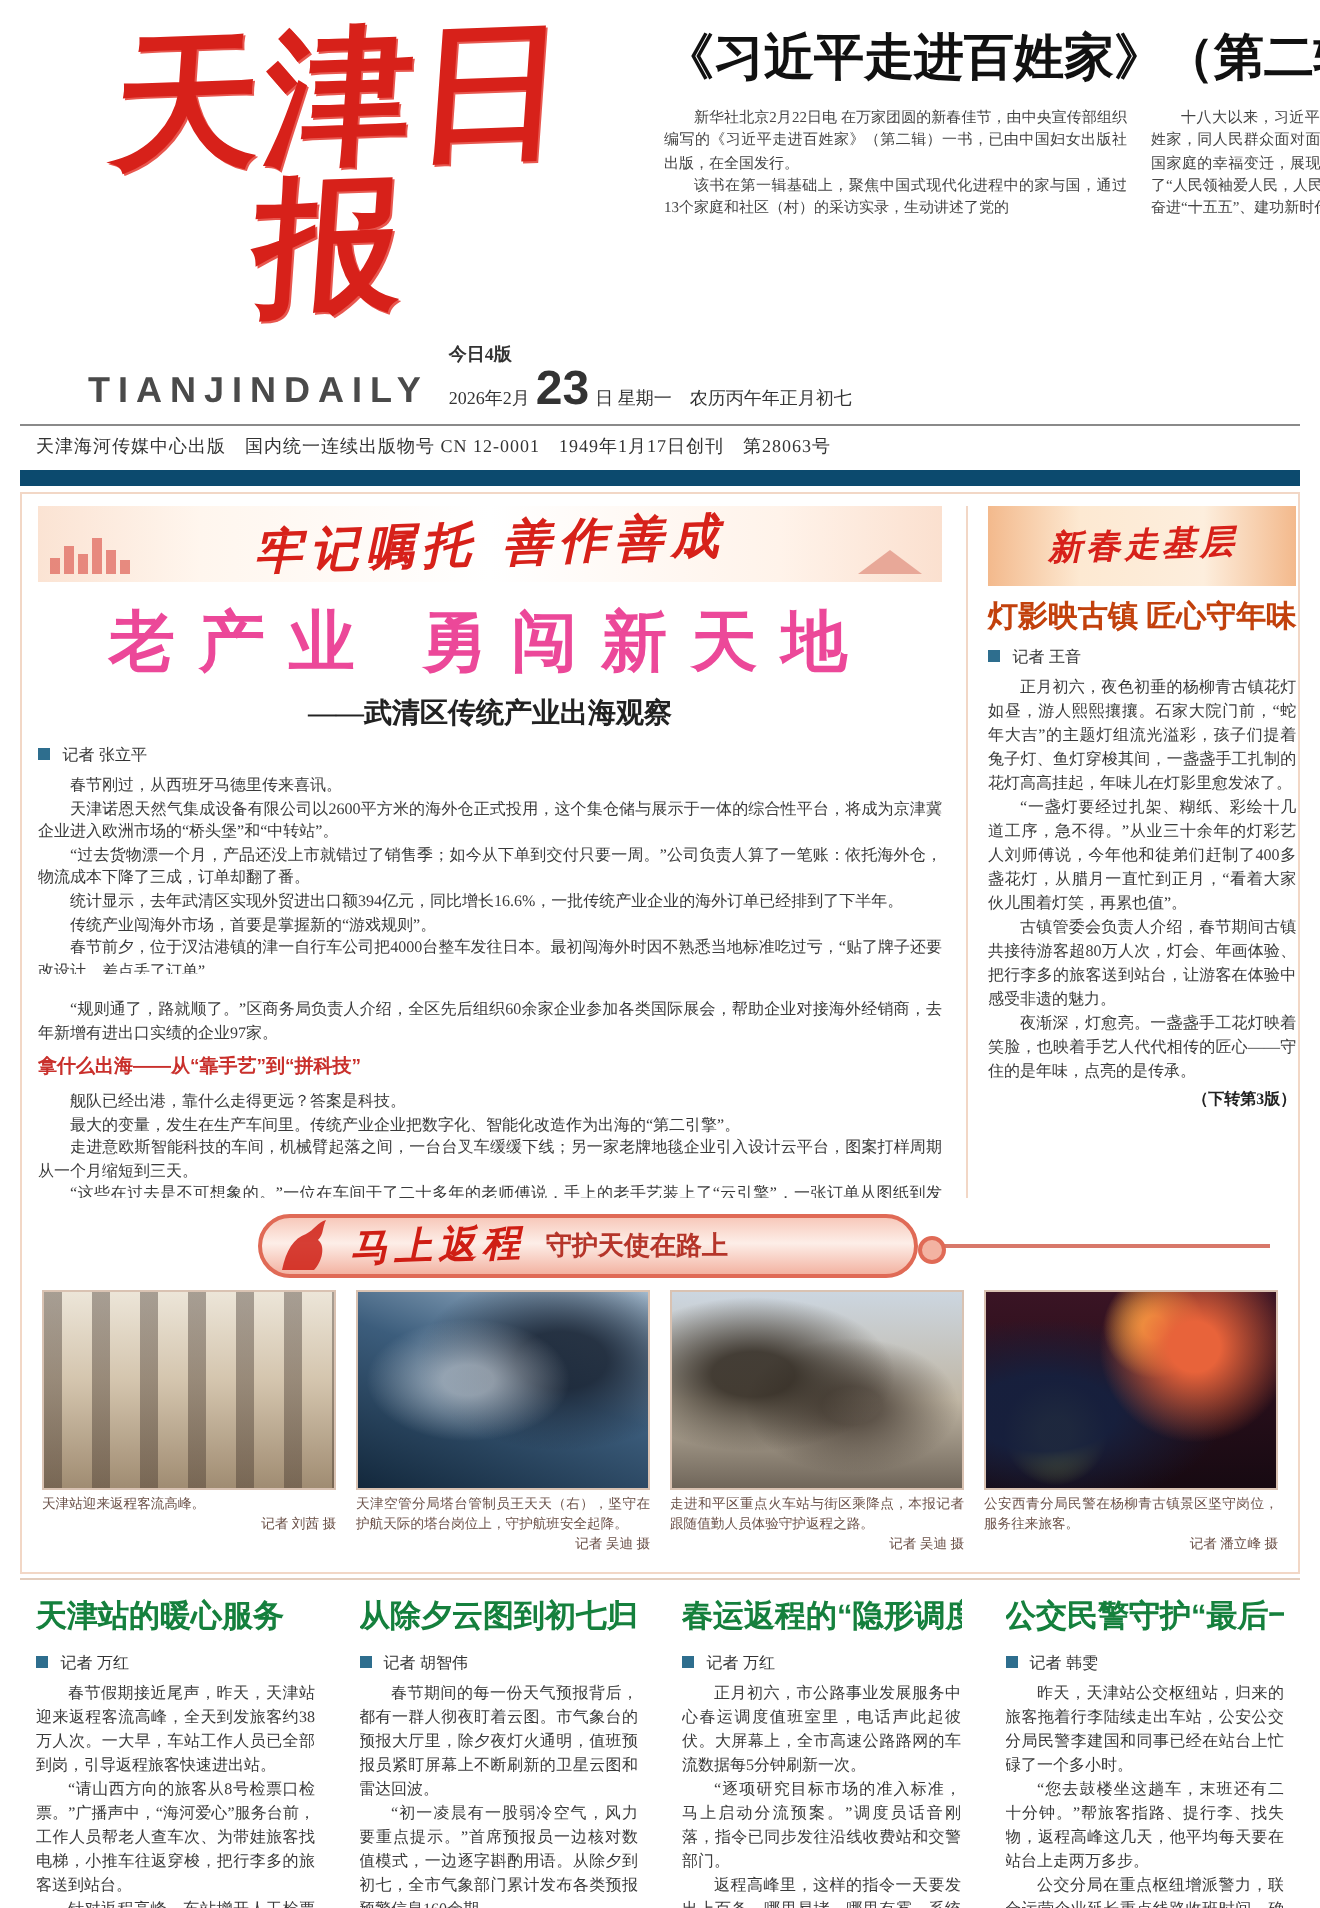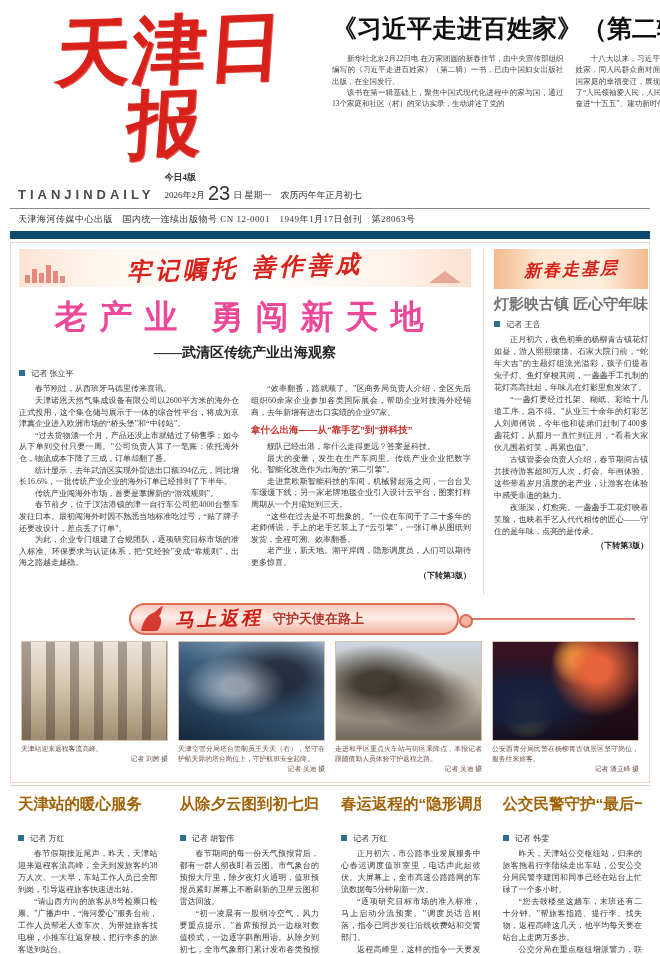--- a/index.html
+++ b/index.html
@@ -8,25 +8,25 @@
   .page { width:660px; height:954px; padding:6px 10px 4px; display:flex; flex-direction:column; }
 
   
   .header { display:flex; gap:14px; padding:0 8px; }
   .masthead { width:300px; flex:none; position:relative; }
   .logo { font-family:"DejaVu Serif",serif; font-weight:bold; color:#d7211a; font-size:74px;
     line-height:1.0; letter-spacing:2px; transform:rotate(-2deg) skewX(-6deg); text-align:center;
     text-shadow:1px 1px 0 #e8574f; margin-top:6px; }
   .logo-row { display:flex; align-items:flex-end; gap:10px; margin-top:10px; }
   .logo-en { font-family:"Liberation Sans",sans-serif; font-weight:bold; color:#4a4a4a;
-    font-size:13px; letter-spacing:4px; }
+    font-size:18px; letter-spacing:4px;margin-left:26px; }
   .edition-block { font-size:9px; color:#333; line-height:1.6; }
   .edition-top { font-weight:bold; }
   .dateline { display:flex; align-items:flex-end; gap:3px; font-size:9px; white-space:nowrap;text-align:center; }
-  .date-day { font-family:"Liberation Sans",sans-serif; font-size:20px; font-weight:normal; line-height:.9; }
+  .date-day { font-family:"Liberation Sans",sans-serif; font-size:24px; font-weight:bold; line-height:.9; }
 
   .toparticle { flex:1; padding-top:6px; }
   .toparticle h1 { font-family:"Liberation Sans",sans-serif; font-weight:900; font-size:25px;
     letter-spacing:0px; color:#111; white-space:nowrap; margin-bottom:8px; }
   .topcols { display:flex; gap:12px; }
   .topcols .col { flex:1; font-size:7.5px; line-height:1.5; color:#444; text-align:justify; }
   .topcols p { text-indent:2em; }
 
   .publine { margin-top:6px; border-top:1px solid #8a8a8a; border-bottom:8px solid #0c4a6e;
     font-size:9px; color:#333; padding:4px 8px 5px; letter-spacing:.5px; }
@@ -41,34 +41,34 @@
     color:#d7211a; font-size:24px; letter-spacing:4px; transform:rotate(-2deg); }
   .skyline { position:absolute; left:6px; bottom:4px; display:flex; align-items:flex-end; gap:2px; opacity:.75; }
   .skyline i { display:block; background:#e0695f; width:5px; }
   .pagoda { position:absolute; right:10px; bottom:4px; width:0; height:0;
     border-left:16px solid transparent; border-right:16px solid transparent; border-bottom:12px solid #e8a898; }
   .headline-main { font-family:"Liberation Sans",sans-serif; font-weight:900; font-size:33px;
     letter-spacing:12px; text-align:center; color:#ec4899; margin:8px 0 4px; white-space:nowrap; }
   .subtitle-main { text-align:center; font-weight:bold; font-size:14px; color:#222; margin-bottom:6px; }
   .byline { font-family:"Liberation Sans",sans-serif; font-size:8px; color:#333; margin:2px 0 4px; }
   .byline .sq { display:inline-block; width:6px; height:6px; background:#2e6e8e; margin-right:4px; }
-  .maincols { display:flex; gap:12px; height:212px; overflow:hidden; }
+  .maincols { display:flex; gap:12px; height:212px; overflow:hidden;flex-direction:column; }
   .maincols .col { flex:1; font-size:8px; line-height:1.45; text-align:justify; color:#3a3a3a; overflow:hidden; }
   .maincols p, .sidebar-body p, .bottomcols p { text-indent:2em; }
   p.red-sub { color:#c9302c; font-family:"Liberation Sans",sans-serif; font-weight:bold;
     font-size:9.5px; text-indent:0; margin:5px 0 4px; }
   .continued { text-align:right; font-weight:bold; font-size:8px; color:#222; margin-top:2px; }
 
   .sidebar { flex:1; border-left:1px solid #f2d7c6; padding-left:10px; }
   .banner-side { height:40px; background:linear-gradient(90deg,#f3b98c,#fde9d2 30%,#fdeedd 70%,#f3b98c);
     display:flex; align-items:center; justify-content:center; margin-bottom:6px; }
   .banner-side span { font-family:"DejaVu Serif",serif; font-weight:bold; font-style:italic;
     color:#d7211a; font-size:17px; letter-spacing:2px; transform:rotate(-2deg); }
   .sidebar h2 { font-family:"Liberation Sans",sans-serif; font-weight:900; font-size:15px;
-    color:#737373; text-align:center; margin:2px 0 5px; white-space:nowrap; }
+    color:#c2410c; text-align:center; margin:2px 0 5px; white-space:nowrap; }
   .sidebar-body { font-size:8px; line-height:1.5; text-align:justify; color:#3a3a3a;
     height:238px; overflow:hidden; }
 
   
   .ribbon-row { display:flex; align-items:center; margin:8px 6px 6px 110px; }
   .ribbon { height:32px; min-width:330px; background:linear-gradient(180deg,#f7c9bb,#fdeee8 45%,#f3b3a2);
     border:2px solid #e06a56; border-radius:16px; display:flex; align-items:center;
     padding:0 18px 0 44px; position:relative; gap:10px; }
   .horse { position:absolute; left:4px; top:-4px; width:36px; height:36px; }
   .ribbon .script { font-family:"DejaVu Serif",serif; font-weight:bold; font-style:italic;
@@ -101,21 +101,21 @@
      linear-gradient(180deg,#3a1424,#170a12 100%); }
   .captions { display:flex; gap:10px; padding:3px 2px 4px; }
   .caption { flex:1; font-size:6.8px; line-height:1.45; color:#6b5148; text-align:justify; }
   .caption .credit { display:block; text-align:right; color:#6b5148; }
 
   
   .bottom { border-top:1px solid #e3cdbd; margin-top:2px; padding:8px 8px 0; flex:1; }
   .bottomcols { display:flex; gap:22px; height:212px; }
   .bcol { flex:1; overflow:hidden; display:flex; flex-direction:column; }
   .bcol h3 { font-family:"Liberation Sans",sans-serif; font-weight:900; font-size:15.5px;
-    color:#a16207; white-space:nowrap; margin-bottom:16px; }
+    color:#15803d; white-space:nowrap; margin-bottom:5px; }
   .bcol .body { font-size:8px; line-height:1.5; text-align:justify; color:#3a3a3a; flex:1; overflow:hidden; }
 </style>
 </head>
 <body>
 
 <div class="page">
 
   <div class="header">
     <div class="masthead">
       <div class="logo">天津日报</div>
@@ -172,21 +172,21 @@
               <p>春节刚过，从西班牙马德里传来喜讯。</p>
               <p>天津诺恩天然气集成设备有限公司以2600平方米的海外仓正式投用，这个集仓储与展示于一体的综合性平台，将成为京津冀企业进入欧洲市场的“桥头堡”和“中转站”。</p>
               <p>“过去货物漂一个月，产品还没上市就错过了销售季；如今从下单到交付只要一周。”公司负责人算了一笔账：依托海外仓，物流成本下降了三成，订单却翻了番。</p>
               <p>统计显示，去年武清区实现外贸进出口额394亿元，同比增长16.6%，一批传统产业企业的海外订单已经排到了下半年。</p>
               <p>传统产业闯海外市场，首要是掌握新的“游戏规则”。</p>
               <p>春节前夕，位于汊沽港镇的津一自行车公司把4000台整车发往日本。最初闯海外时因不熟悉当地标准吃过亏，“贴了牌子还要改设计，差点丢了订单”。</p>
               <p>为此，企业专门组建了合规团队，逐项研究目标市场的准入标准、环保要求与认证体系，把“凭经验”变成“靠规则”，出海之路越走越稳。</p>
             </div>
           <div class="col">
             <div>
-                <p>“效率翻番，路就顺了。”区商务局负责人介绍，全区先后组织60余家企业参加各类国际展会，帮助企业对接海外经销商，去年新增有进出口实绩的企业97家。</p>
+                <p>“规则通了，路就顺了。”区商务局负责人介绍，全区先后组织60余家企业参加各类国际展会，帮助企业对接海外经销商，去年新增有进出口实绩的企业97家。</p>
                 <p class="red-sub">拿什么出海——从“靠手艺”到“拼科技”</p>
                 <p>舰队已经出港，靠什么走得更远？答案是科技。</p>
                 <p>最大的变量，发生在生产车间里。传统产业企业把数字化、智能化改造作为出海的“第二引擎”。</p>
                 <p>走进意欧斯智能科技的车间，机械臂起落之间，一台台叉车缓缓下线；另一家老牌地毯企业引入设计云平台，图案打样周期从一个月缩短到三天。</p>
                 <p>“这些在过去是不可想象的。”一位在车间干了二十多年的老师傅说，手上的老手艺装上了“云引擎”，一张订单从图纸到发货，全程可溯、效率翻番。</p>
                 <p>老产业，新天地。潮平岸阔，隐形调度员，人们可以期待更多惊喜。</p>
               </div>
             <div class="continued">（下转第3版）</div>
           </div>
         </div>
@@ -198,21 +198,21 @@
         </div>
         <h2>灯影映古镇 匠心守年味</h2>
         <div class="byline">
           <span class="sq"></span>
           <span>记者 王音</span>
         </div>
         <div class="sidebar-body">
           <div>
               <p>正月初六，夜色初垂的杨柳青古镇花灯如昼，游人熙熙攘攘。石家大院门前，“蛇年大吉”的主题灯组流光溢彩，孩子们提着兔子灯、鱼灯穿梭其间，一盏盏手工扎制的花灯高高挂起，年味儿在灯影里愈发浓了。</p>
               <p>“一盏灯要经过扎架、糊纸、彩绘十几道工序，急不得。”从业三十余年的灯彩艺人刘师傅说，今年他和徒弟们赶制了400多盏花灯，从腊月一直忙到正月，“看着大家伙儿围着灯笑，再累也值”。</p>
-              <p>古镇管委会负责人介绍，春节期间古镇共接待游客超80万人次，灯会、年画体验、这些带着岁月温度的老产业，让游客在体验中感受非遗的魅力。</p>
+              <p>古镇管委会负责人介绍，春节期间古镇共接待游客超80万人次，灯会、年画体验、把行李多的旅客送到站台，让游客在体验中感受非遗的魅力。</p>
               <p>夜渐深，灯愈亮。一盏盏手工花灯映着笑脸，也映着手艺人代代相传的匠心——守住的是年味，点亮的是传承。</p>
             </div>
           <div class="continued">（下转第3版）</div>
         </div>
       </div>
     </div>
 
     <div class="ribbon-row">
       <div class="ribbon">
         <svg class="horse" viewBox="0 0 36 36">

